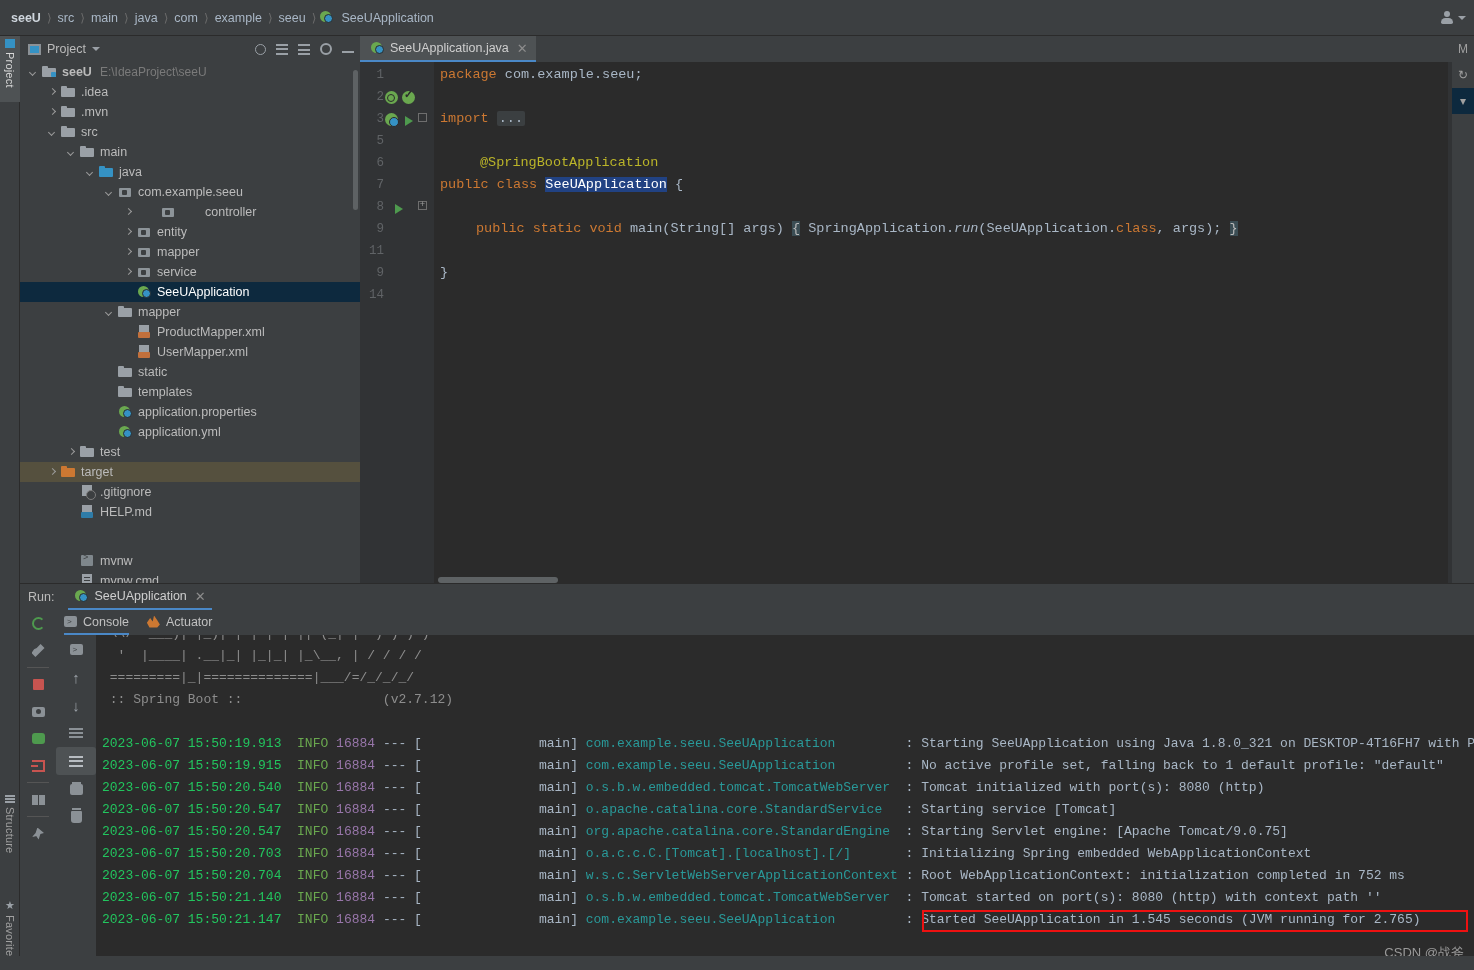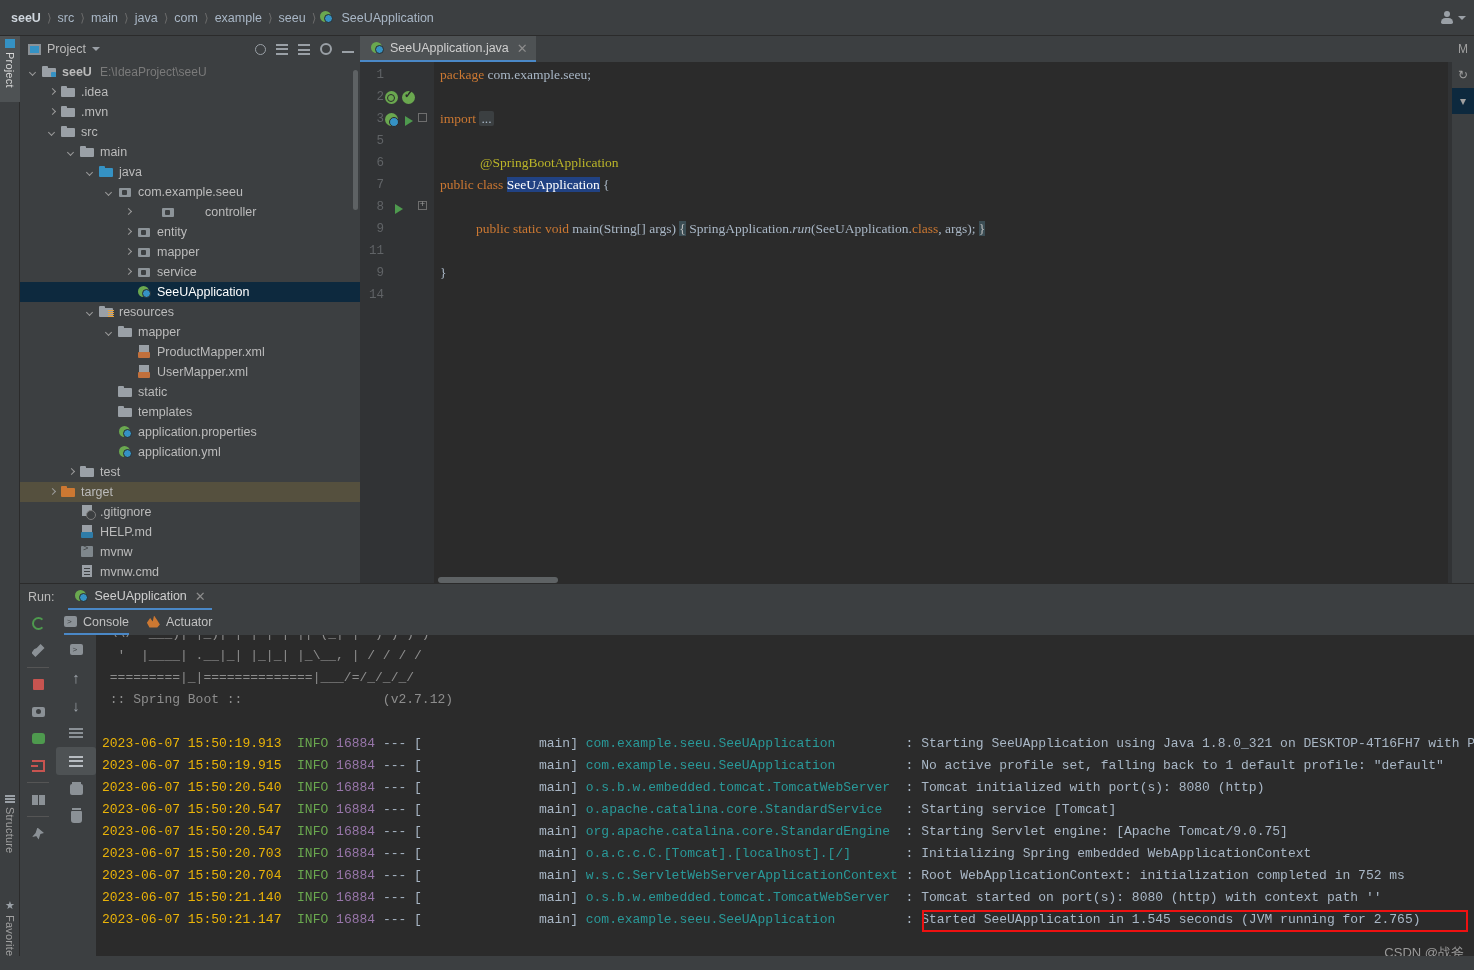--- a/index.html
+++ b/index.html
@@ -98,21 +98,21 @@
   
   .editor { position: absolute; left: 360px; top: 36px; width: 1114px; height: 547px; background: #2b2b2b; }
   .tabbar { height: 26px; background: #3c3f41; display:flex; align-items: stretch; }
   .etab { display:flex; align-items:center; padding: 0 8px 0 10px; background:#4e5254; border-bottom: 2px solid #4a88c7; font-size:12.5px; color:#cfcfcf; }
   .etab .close { margin-left: 8px; color:#8d8d8d; font-size: 13px; }
   .tabbar-right { margin-left:auto; display:flex; align-items:center; padding-right:6px; color:#8a8a8a; font-size:12px; }
 
   .codearea { position:absolute; left:0; top:26px; width:1114px; height:521px; background:#2b2b2b; }
   .gutter { position:absolute; left:0; top:0; width:74px; height:521px; background:#313335; }
   .code { position:absolute; left:74px; top:0; right:40px; height:521px; background:#2b2b2b; overflow:hidden;
-          font-family:Liberation Serif, serif; font-size:13.5px; line-height:22px; white-space:pre; }
+          font-family:Liberation Mono, monospace; font-size:13.5px; line-height:22px; white-space:pre; }
   .lnum { position:absolute; right:50px; width:24px; text-align:right; color:#606366; font-family:"Liberation Mono",monospace; font-size:12.5px; line-height:22px; }
   .codeline { position:absolute; left:6px; line-height:22px; }
 
   .k { color:#cc7832; }        
   .ann { color:#bbb529;margin-left:40px; }      
   .pln { color:#a9b7c6; }
   .itl { color:#a9b7c6; font-style: italic; }
   .sel-tok { background:#214283; color:#ffffff; }
   .fold { background:#3b3f41; color:#a9b7c6; border-radius:2px; padding:0 2px; }
   .brace-hl { background:#3b4d54; }
@@ -153,21 +153,21 @@
   .console-side { position:absolute; left:0; top:0; width:40px; height:336px; background:#3c3f41; }
   .console-side .bi { width:40px; height:28px; display:flex; align-items:center; justify-content:center; }
   .console-side .bi.sel { background:#4e5254; border-radius:3px; }
 
   .console {
     position:absolute; left:40px; top:0; width:1378px; height:336px; background:#2b2b2b;
     font-family:"Liberation Mono", monospace; font-size:13px; line-height:22px;
     color:#a9b7c6; overflow:hidden; white-space:pre; padding-left:6px;
   }
   .banner { color:#8d8d8d; }
-  .ts { color:#eab308; }
+  .ts { color:#22c55e; }
   .lvl { color:#6aa84f; }
   .pid { color:#9876aa; }
   .dash { color:#a9b7c6; }
   .thr { color:#a9b7c6; }
   .logger { color:#299999; }
   .msg { color:#a9b7c6; }
   .hl-box { position:absolute; border:2px solid #ee1111; }
 
   .watermark { position:absolute; right:10px; bottom:8px; color:#9a9a9a; font-size:13px; font-family:"Liberation Sans", sans-serif; }
   .bottom-bar { position:absolute; left:0; bottom:0; width:1474px; height:14px; background:#3c3f41; }
@@ -290,27 +290,20 @@
         <div class="row" style="padding-left: 105px;">
           <span class="arrow r"></span>
           <span class="ico f-pkg"></span>
           <span>service</span>
         </div>
         <div class="row sel" style="padding-left: 105px;">
           <span class="arrow"></span>
           <span class="ico f-spring"></span>
           <span>SeeUApplication</span>
         </div>
-        <div class="row" style="padding-left: 67px;">
-          <span class="arrow d"></span>
-          <span class="ico f-folder">
-            <span class="badge-res"></span>
-          </span>
-          <span>resources</span>
-        </div>
         <div class="row" style="padding-left: 86px;">
           <span class="arrow d"></span>
           <span class="ico f-folder"></span>
           <span>mapper</span>
         </div>
         <div class="row" style="padding-left: 105px;">
           <span class="arrow"></span>
           <span class="ico f-xml"></span>
           <span>ProductMapper.xml</span>
         </div>
@@ -352,21 +345,21 @@
         <div class="row" style="padding-left: 48px;">
           <span class="arrow"></span>
           <span class="ico f-git"></span>
           <span>.gitignore</span>
         </div>
         <div class="row" style="padding-left: 48px;">
           <span class="arrow"></span>
           <span class="ico f-md"></span>
           <span>HELP.md</span>
         </div>
-        <div class="row" style="padding-left: 48px;">
+        <div class="row" style="padding-left: 48px; margin-top: 29px;">
           <span class="arrow"></span>
           <span class="ico f-sh"></span>
           <span>mvnw</span>
         </div>
         <div class="row" style="padding-left: 48px;">
           <span class="arrow"></span>
           <span class="ico f-cmd"></span>
           <span>mvnw.cmd</span>
         </div>
       </div>

